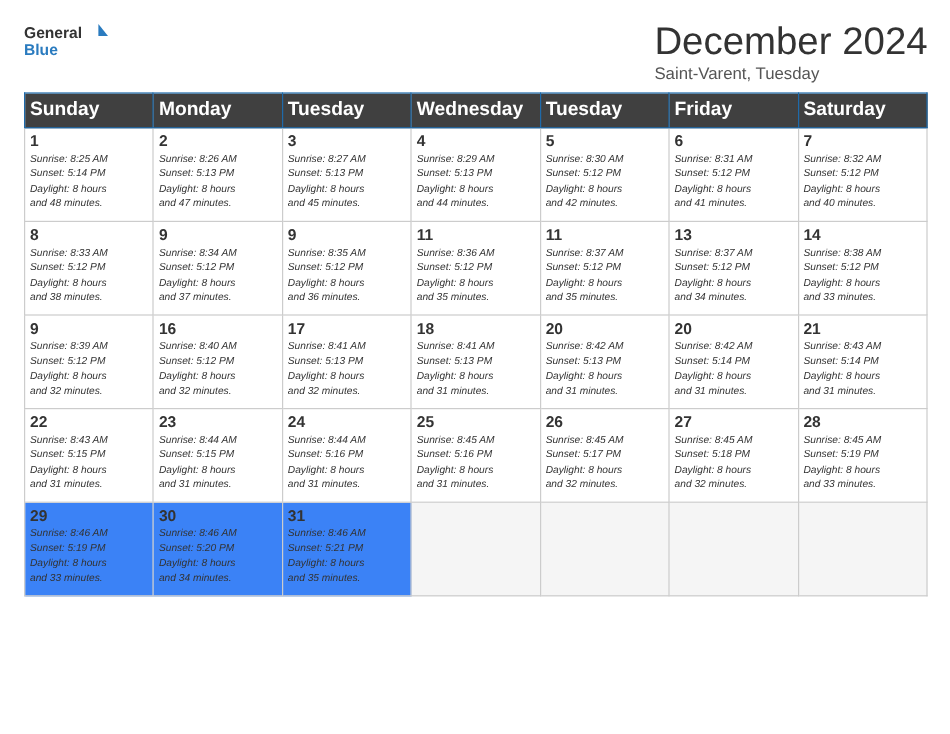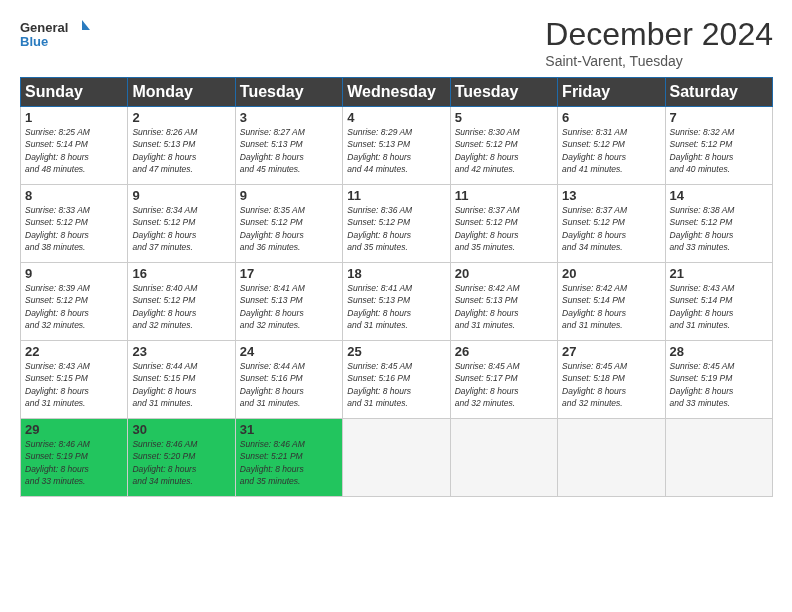--- a/index.html
+++ b/index.html
@@ -59,21 +59,21 @@
     .calendar td {
       border: 1px solid #ccc;
       vertical-align: top;
       padding: 3px 4px;
       font-size: 9px;
       color: #333;
       background: #fff;
       height: 78px;
     }
     .calendar tr:last-child td {
-      background: #22c55e;
+      background: #3b82f6;
     }
     .day-num {
       font-size: 13px;
       font-weight: bold;
       color: #333;
       display: block;
       margin-bottom: 1px;
     }
     .day-info {
       font-size: 8.5px;

